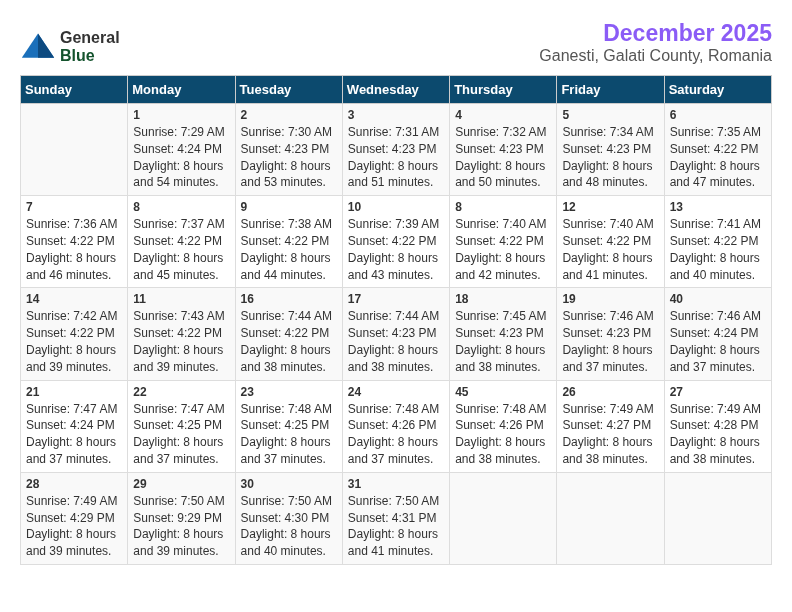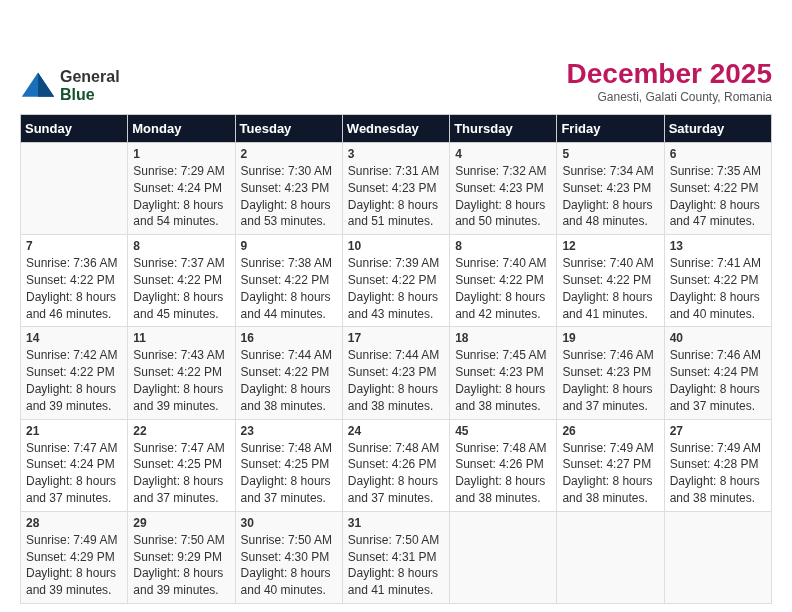--- a/index.html
+++ b/index.html
@@ -31,36 +31,35 @@
     .logo-general { color: #333; }
     .logo-blue { color: #14532d; }
     .logo-icon {
       width: 36px;
       height: 36px;
     }
     .title-block {
       text-align: right;
     }
     .main-title {
-      font-size: 28px;
+      font-size: 23px;
       font-weight: bold;
-      color: #be185d;
-      margin-top: 38px;
+      color: #8b5cf6;
     }
     .subtitle {
-      font-size: 12px;
+      font-size: 16px;
       color: #555;
     }
     table {
       width: 100%;
       border-collapse: collapse;
       table-layout: fixed;
     }
     thead tr th {
-      background-color: #0f172a;
+      background-color: #0c4a6e;
       color: #fff;
       font-size: 13px;
       font-weight: bold;
       padding: 6px 4px;
       text-align: left;
       border: 1px solid #ccc;
     }
     tbody tr td {
       vertical-align: top;
       padding: 4px 5px;

